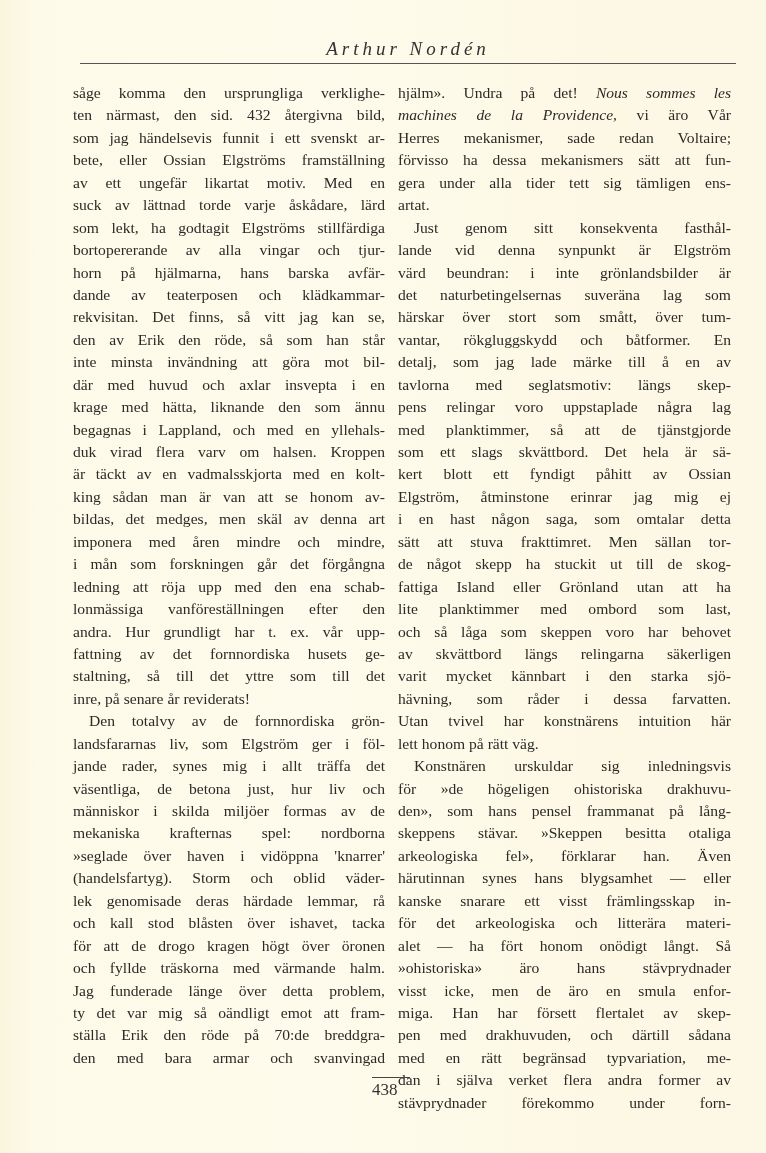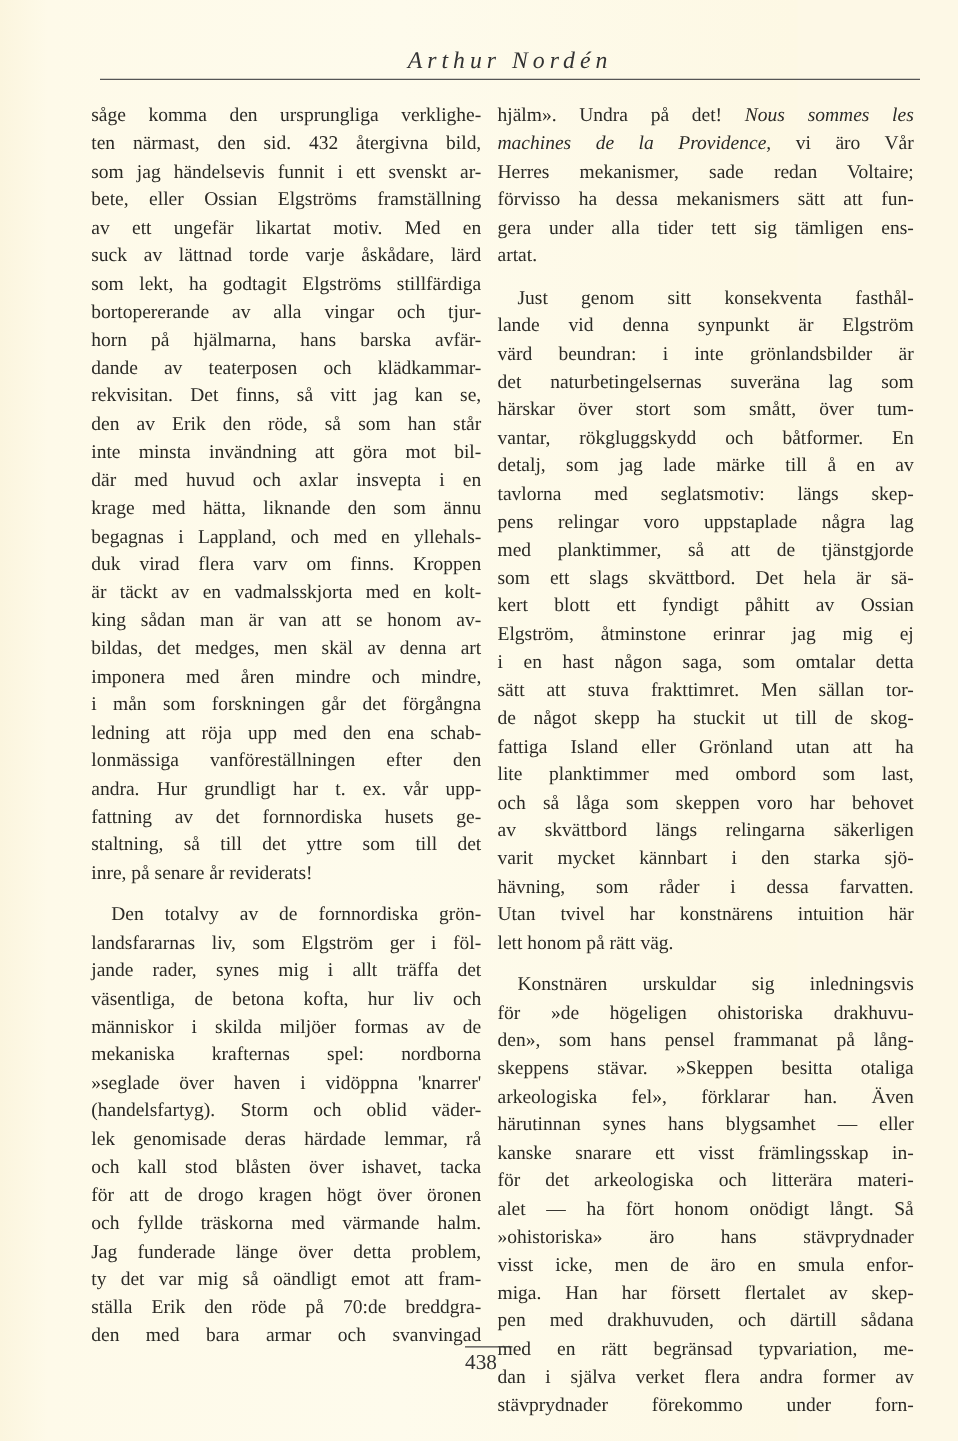--- a/index.html
+++ b/index.html
@@ -16,21 +16,21 @@
     position:absolute; left:80px; width:656px; top:38px;
     text-align:center; font-style:italic; font-size:19px; letter-spacing:4px; color:#333;
   }
   .head-rule { position:absolute; left:80px; width:656px; top:63px; height:0;
     border-top:1.4px solid #555; }
   .col { position:absolute; top:82px; font-size:15.6px; line-height:22.45px; }
   .col.left { left:73px; width:312px; }
   .col.right { left:398px; width:333px; }
   .line { display:block; white-space:nowrap; text-align:justify; text-align-last:justify; height:22.45px; }
   .line.last { text-align-last:left; }
-  .line.indent { padding-left:16px;margin-top:11px; }
+  .line.indent { padding-left:16px; }
   .it { font-style:italic; }
   .folio-rule { position:absolute; left:372px; width:38px; top:1077px; border-top:1px solid #444; }
   .folio { position:absolute; left:372px; top:1080px; font-size:17px; color:#333; }
 </style>
 </head>
 <body>
 
 <div class="page">
   <div class="running-head">Arthur Nordén</div>
   <div class="head-rule"></div>
@@ -45,36 +45,36 @@
       <span class="line">som lekt, ha godtagit Elgströms stillfärdiga</span>
       <span class="line">bortopererande av alla vingar och tjur-</span>
       <span class="line">horn på hjälmarna, hans barska avfär-</span>
       <span class="line">dande av teaterposen och klädkammar-</span>
       <span class="line">rekvisitan. Det finns, så vitt jag kan se,</span>
       <span class="line">den av Erik den röde, så som han står</span>
       <span class="line">inte minsta invändning att göra mot bil-</span>
       <span class="line">där med huvud och axlar insvepta i en</span>
       <span class="line">krage med hätta, liknande den som ännu</span>
       <span class="line">begagnas i Lappland, och med en yllehals-</span>
-      <span class="line">duk virad flera varv om finns. Kroppen</span>
+      <span class="line">duk virad flera varv om halsen. Kroppen</span>
       <span class="line">är täckt av en vadmalsskjorta med en kolt-</span>
       <span class="line">king sådan man är van att se honom av-</span>
       <span class="line">bildas, det medges, men skäl av denna art</span>
       <span class="line">imponera med åren mindre och mindre,</span>
       <span class="line">i mån som forskningen går det förgångna</span>
       <span class="line">ledning att röja upp med den ena schab-</span>
       <span class="line">lonmässiga vanföreställningen efter den</span>
       <span class="line">andra. Hur grundligt har t. ex. vår upp-</span>
       <span class="line">fattning av det fornnordiska husets ge-</span>
       <span class="line">staltning, så till det yttre som till det</span>
       <span class="line last">inre, på senare år reviderats!</span>
       <span class="line indent">Den totalvy av de fornnordiska grön-</span>
       <span class="line">landsfararnas liv, som Elgström ger i föl-</span>
       <span class="line">jande rader, synes mig i allt träffa det</span>
-      <span class="line">väsentliga, de betona kofta, hur liv och</span>
+      <span class="line">väsentliga, de betona just, hur liv och</span>
       <span class="line">människor i skilda miljöer formas av de</span>
       <span class="line">mekaniska krafternas spel: nordborna</span>
       <span class="line">»seglade över haven i vidöppna 'knarrer'</span>
       <span class="line">(handelsfartyg). Storm och oblid väder-</span>
       <span class="line">lek genomisade deras härdade lemmar, rå</span>
       <span class="line">och kall stod blåsten över ishavet, tacka</span>
       <span class="line">för att de drogo kragen högt över öronen</span>
       <span class="line">och fyllde träskorna med värmande halm.</span>
       <span class="line">Jag funderade länge över detta problem,</span>
       <span class="line">ty det var mig så oändligt emot att fram-</span>

